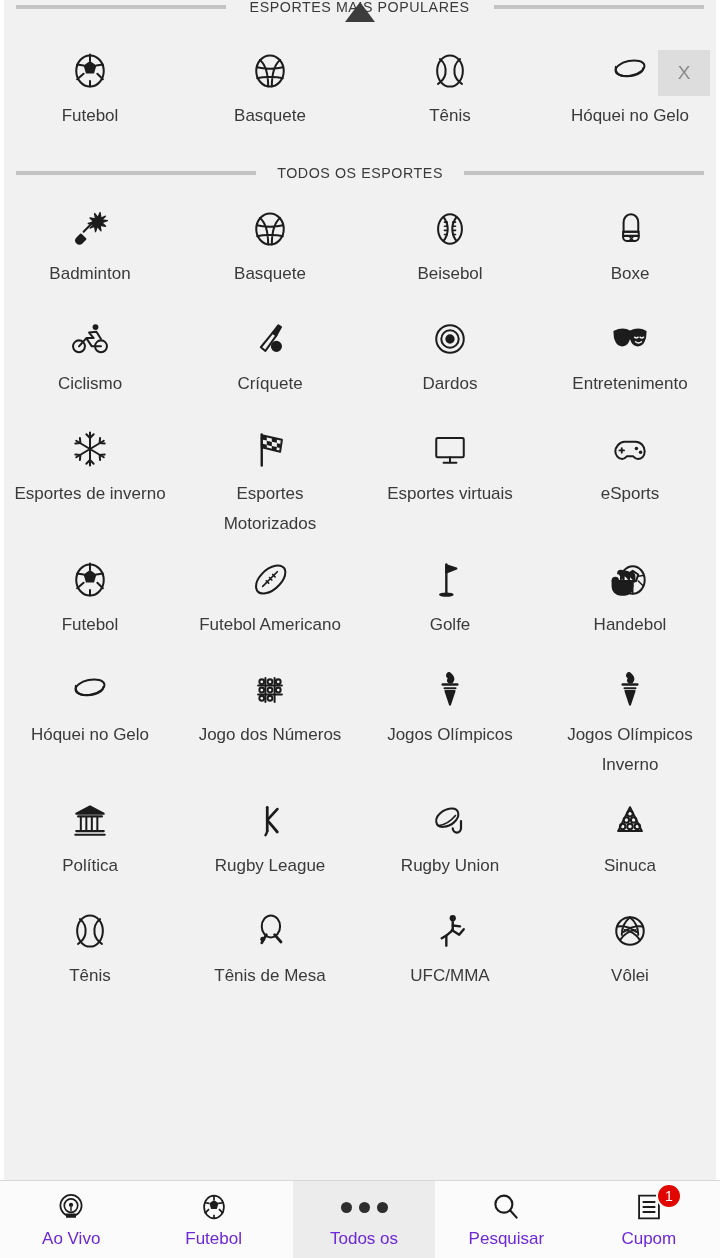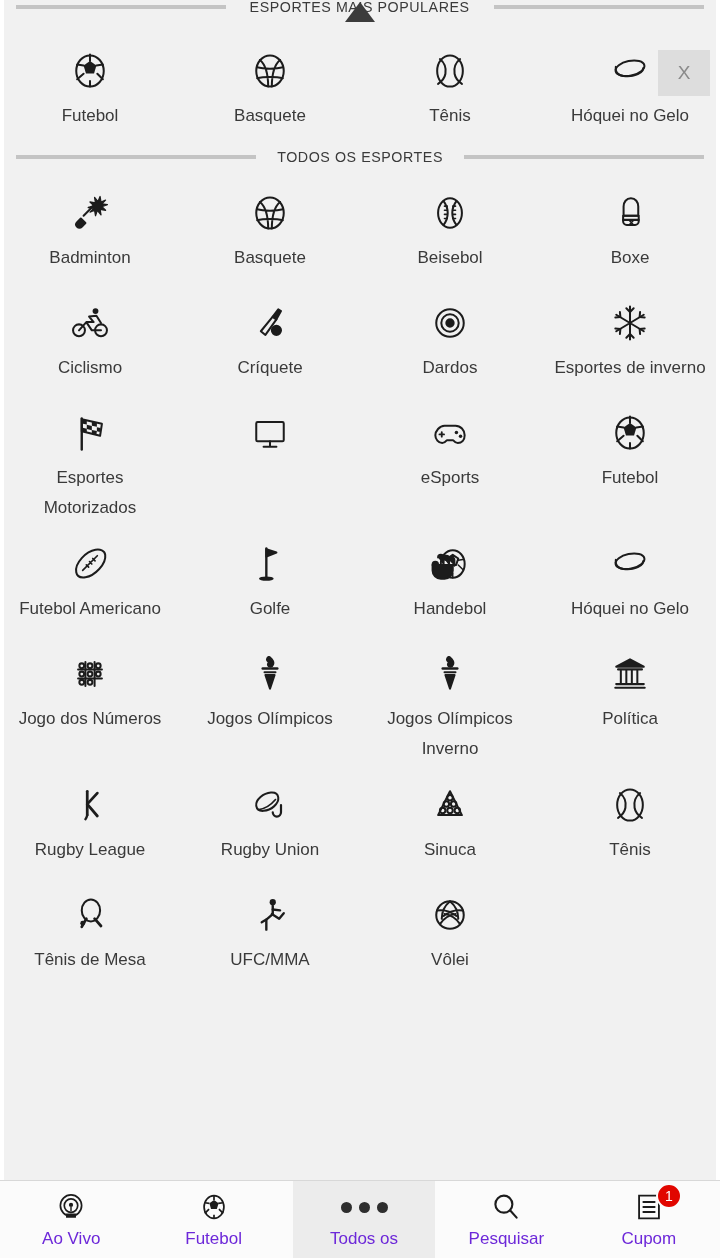--- a/index.html
+++ b/index.html
@@ -56,21 +56,21 @@
   .section-head .title {
     font-size: 15.5px;
     letter-spacing: 0.6px;
     color: #3a3a3a;
     font-weight: 400;
     white-space: nowrap;
     transform: scaleX(0.92);
   }
 
   .head-popular { margin-top: -8px; }
-  .head-all { margin-top: 2px; }
+  .head-all { margin-top: 18px; }
 
   
   .grid {
     display: grid;
     grid-template-columns: repeat(4, 1fr);
   }
   .tile {
     display: flex;
     flex-direction: column;
     align-items: center;
@@ -287,20 +287,31 @@
               <circle cx="24" cy="24" r="15"></circle>
               <circle cx="24" cy="24" r="9.5"></circle>
               <circle cx="24" cy="24" r="4" fill="#1c1c1c" stroke="#1c1c1c"></circle>
             </svg>
           </span>
           <span class="lbl">Dardos</span>
         </div>
         <div class="tile">
           <span class="ic">
             <svg width="44" height="44" viewBox="0 0 48 48" fill="none" stroke="#1c1c1c" stroke-width="2.2" stroke-linecap="round" stroke-linejoin="round">
+              <path d="M7 16c6-3 12-3 17 0 0 9-3 15-8.5 15S7 25 7 16z" fill="#1c1c1c" stroke="#1c1c1c"></path>
+              <path d="M24 16c6-3 12-3 17 0 0 9-3 15-8.5 15S24 25 24 16z" fill="#1c1c1c" stroke="#1c1c1c"></path>
+              <path d="M29 22c1.2 1 2.6 1 3.8 0M35 22c1.2 1 2.6 1 3.8 0" stroke="#f1f1f1" stroke-width="1.6"></path>
+              <path d="M30 27c2 1.6 4.5 1.6 6.5 0" stroke="#f1f1f1" stroke-width="1.6"></path>
+            </svg>
+          </span>
+          <span class="lbl">Entretenimento</span>
+        </div>
+        <div class="tile">
+          <span class="ic">
+            <svg width="44" height="44" viewBox="0 0 48 48" fill="none" stroke="#1c1c1c" stroke-width="2.2" stroke-linecap="round" stroke-linejoin="round">
               <path d="M24 6v36M9 15l30 18M39 15L9 33"></path>
               <path d="M24 12l-4-4M24 12l4-4M24 36l-4 4M24 36l4 4M13.5 17.5l-5.5.5M13.5 17.5l-.5-5.5M34.5 30.5l5.5-.5M34.5 30.5l.5 5.5M34.5 17.5l5.5.5M34.5 17.5l.5-5.5M13.5 30.5l-5.5-.5M13.5 30.5l-.5 5.5"></path>
             </svg>
           </span>
           <span class="lbl">Esportes de inverno</span>
         </div>
         <div class="tile">
           <span class="ic">
             <svg width="44" height="44" viewBox="0 0 48 48" fill="none" stroke="#1c1c1c" stroke-width="2.2" stroke-linecap="round" stroke-linejoin="round">
               <path d="M15 8v34" stroke-width="2.6"></path>
@@ -310,20 +321,21 @@
           </span>
           <span class="lbl">Esportes Motorizados</span>
         </div>
         <div class="tile">
           <span class="ic">
             <svg width="44" height="44" viewBox="0 0 48 48" fill="none" stroke="#1c1c1c" stroke-width="2.2" stroke-linecap="round" stroke-linejoin="round">
               <rect x="9" y="12" width="30" height="21" rx="1.5"></rect>
               <path d="M24 33v5M17 39h14"></path>
             </svg>
           </span>
+          <span class="lbl">Esportes virtuais</span>
         </div>
         <div class="tile">
           <span class="ic">
             <svg width="44" height="44" viewBox="0 0 48 48" fill="none" stroke="#1c1c1c" stroke-width="2.2" stroke-linecap="round" stroke-linejoin="round">
               <path d="M18 16h12c5.5 0 10 4.8 10 10.5S36.6 35 32.5 35c-2.4 0-3.6-1.4-5-3h-7c-1.4 1.6-2.6 3-5 3C11.4 35 8 30.8 8 26.5S12.5 16 18 16z"></path>
               <path d="M15 23v5M12.5 25.5h5" stroke-width="2"></path>
               <circle cx="31" cy="23.5" r="1.9" fill="#1c1c1c" stroke="none"></circle>
               <circle cx="35.5" cy="27.5" r="1.9" fill="#1c1c1c" stroke="none"></circle>
             </svg>
           </span>

